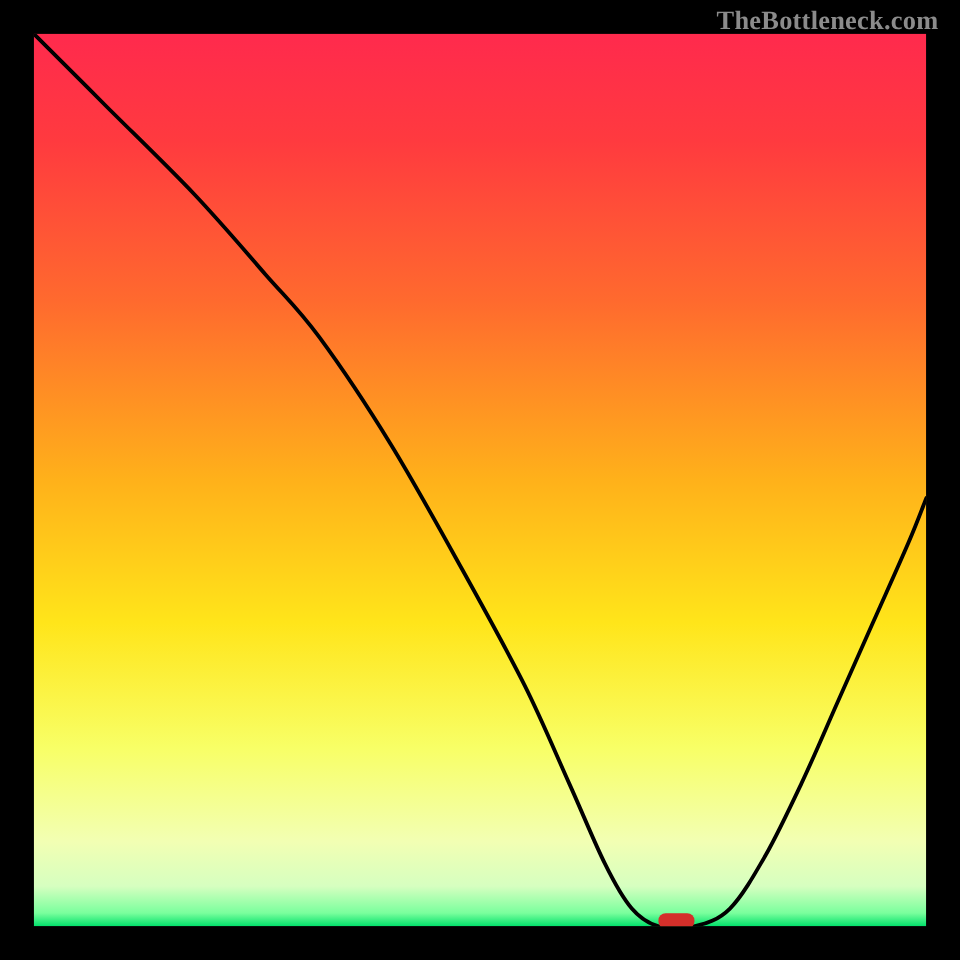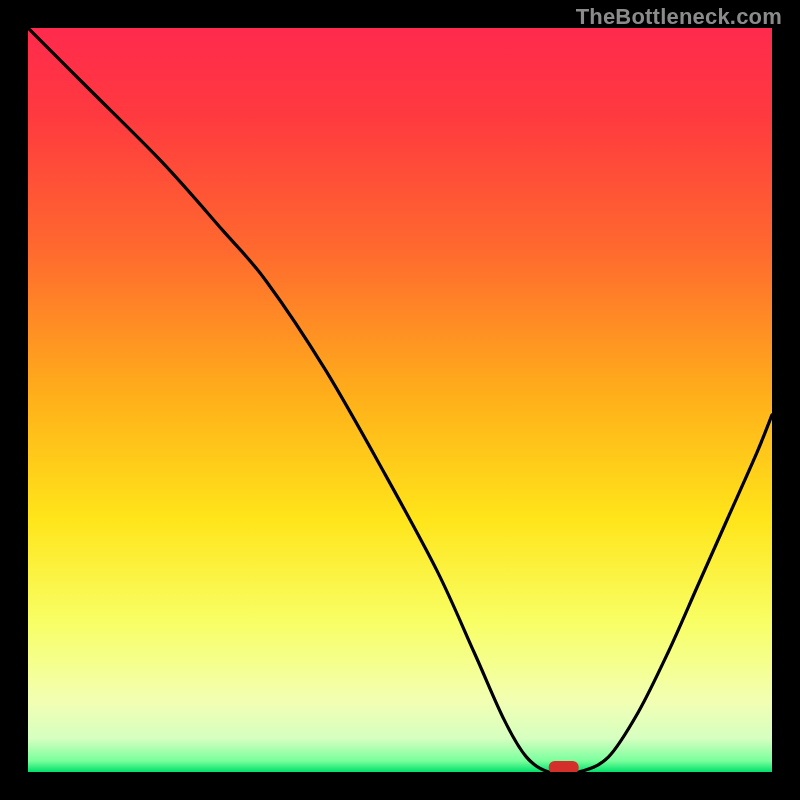--- a/index.html
+++ b/index.html
@@ -15,21 +15,21 @@
     left: 0;
     top: 0;
     width: 800px;
     height: 800px;
     background: #000;
   }
   .watermark {
     position: absolute;
     top: 4px;
     right: 18px;
-    font-family: Liberation Sans, sans-serif;
+    font-family: Liberation Serif, serif;
     font-size: 22px;
     font-weight: 600;
     color: #8b8b8b;
     letter-spacing: 0.2px;
     margin-left: 20px;
   }
   .plot {
     position: absolute;
     left: 28px;
     top: 28px;

